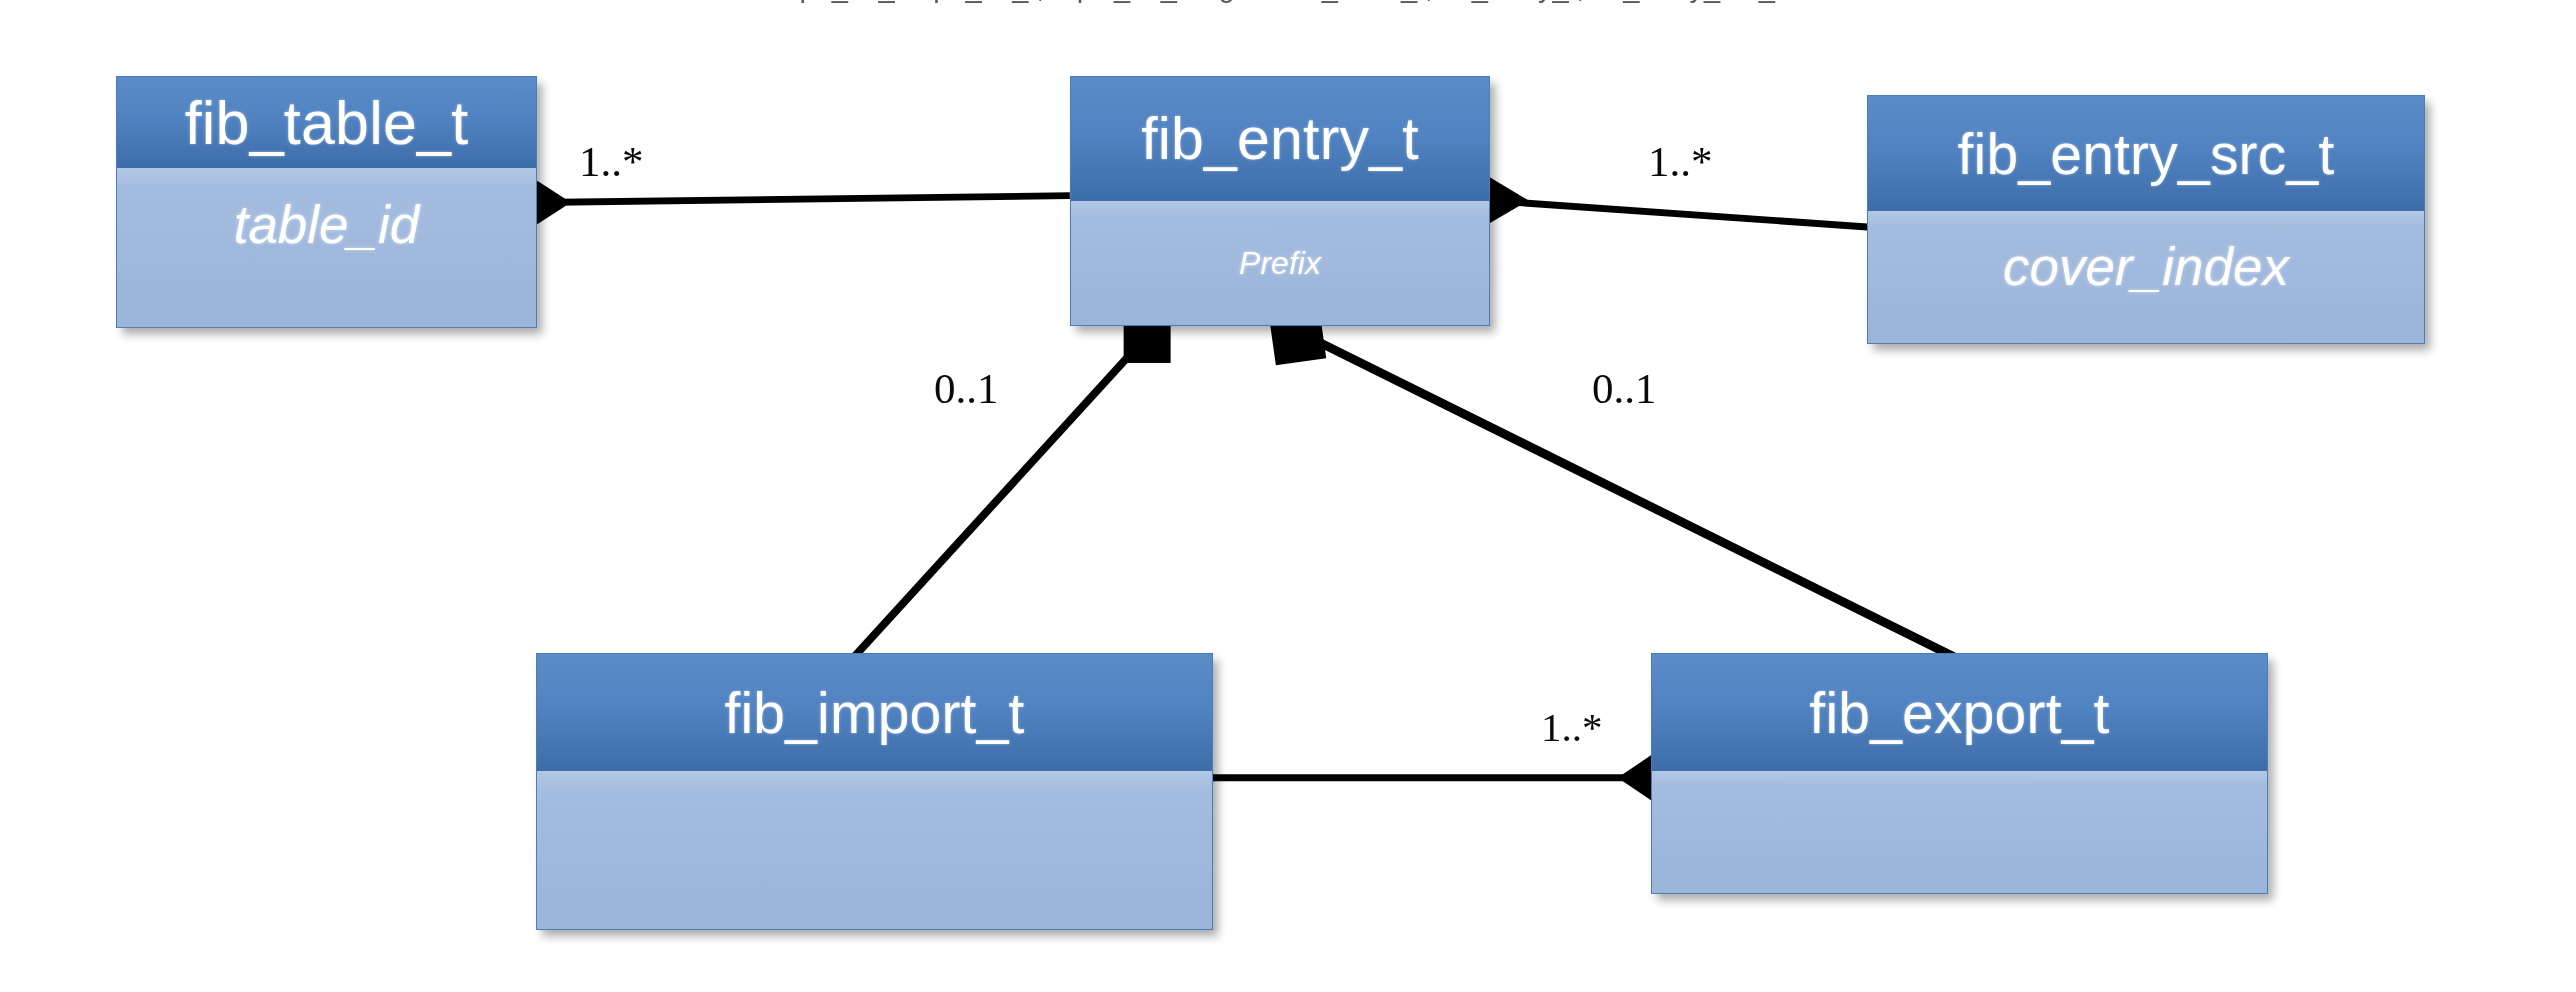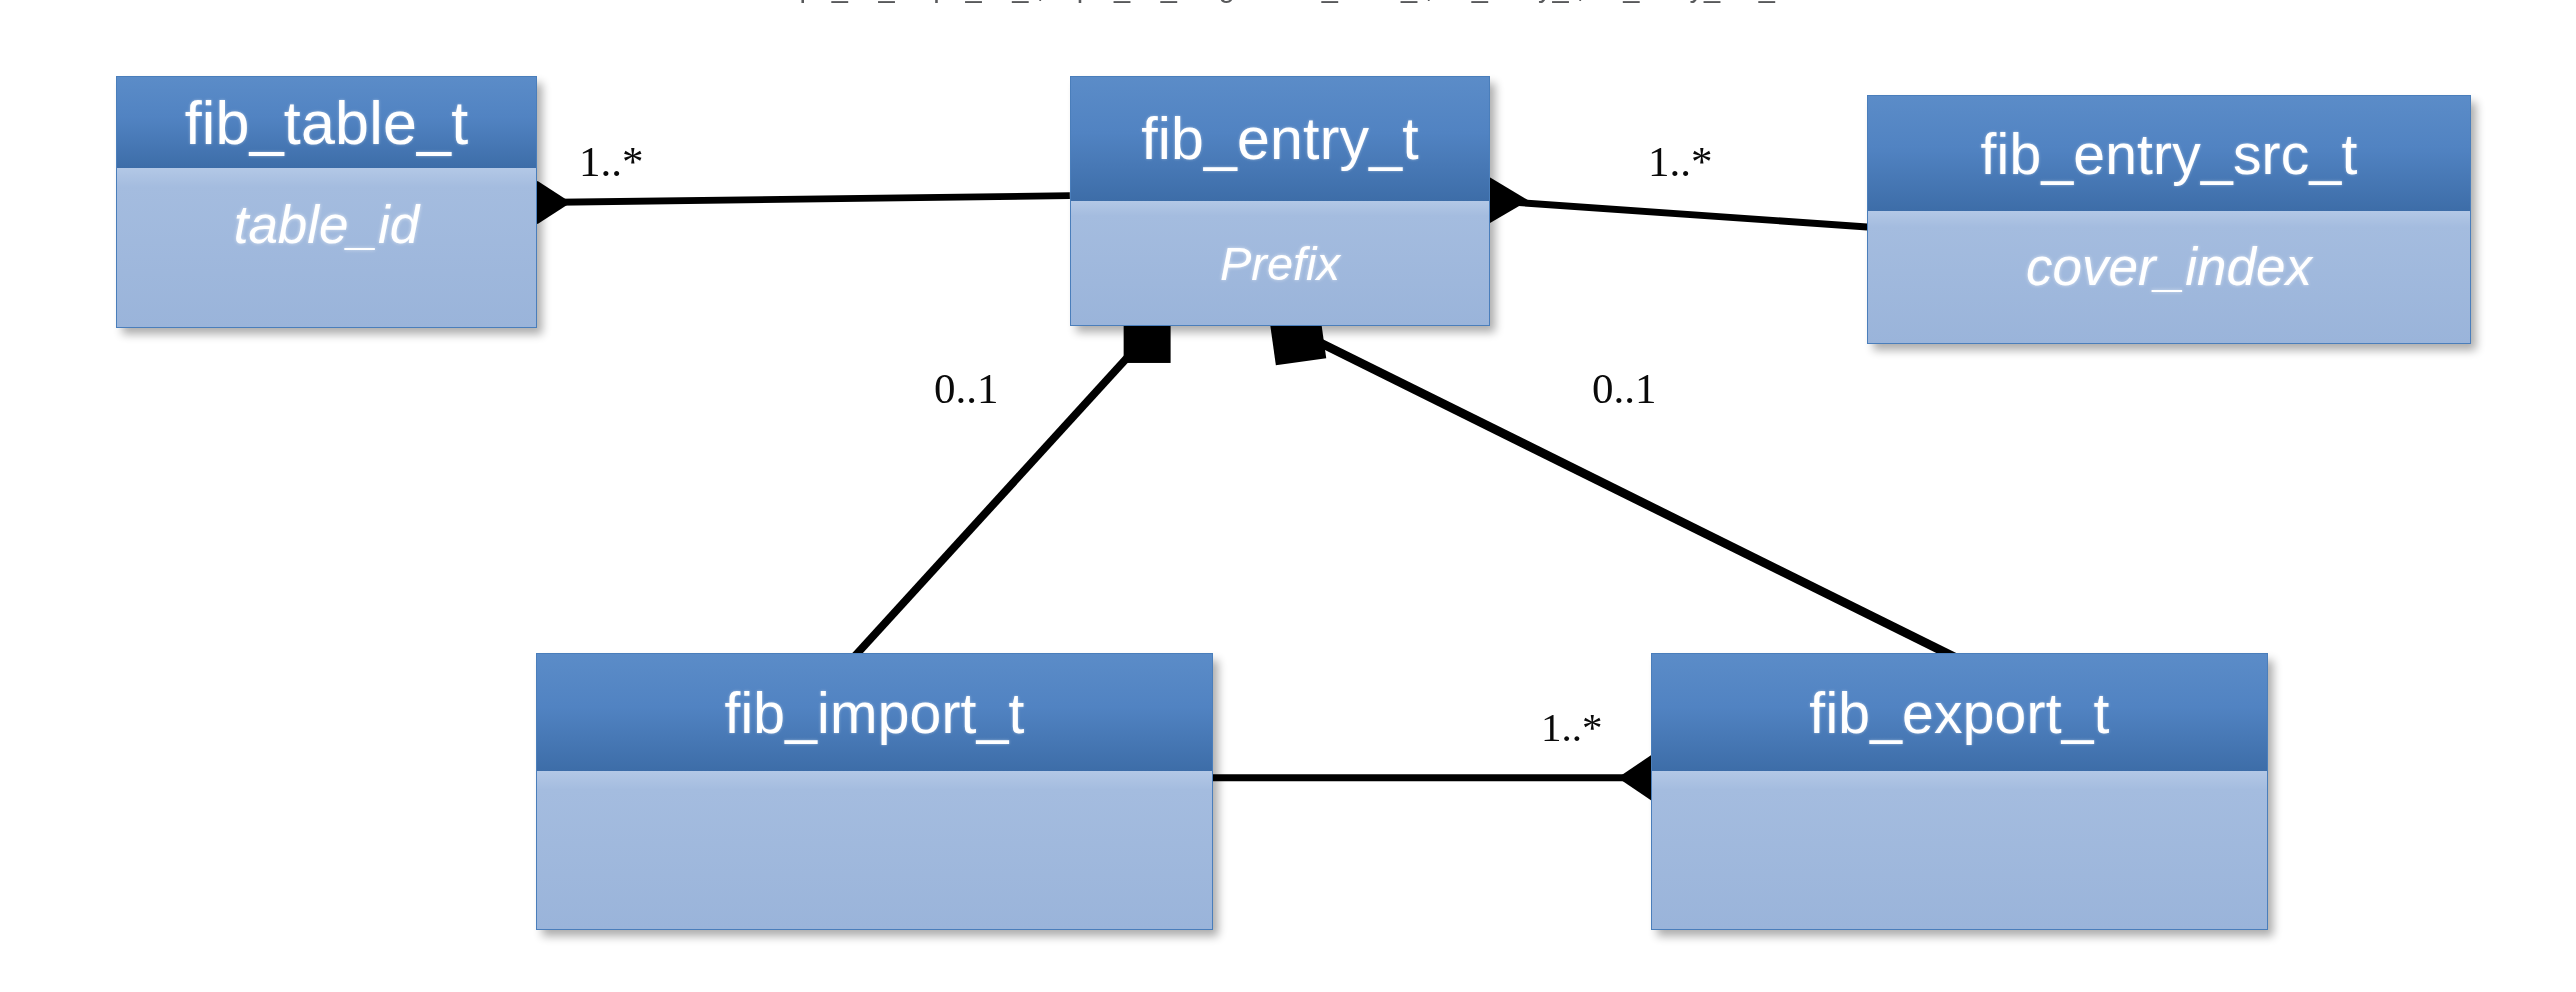--- a/index.html
+++ b/index.html
@@ -125,34 +125,34 @@
     </g>
   </svg>
 
   <div class="uml-class" style="left:116px; top:76px; width:421px; height:252px;">
     <div class="uml-header" style="height:91px; font-size:61px;">fib_table_t</div>
     <div class="uml-body" style="font-size:53px; padding-bottom:47px;">table_id</div>
   </div>
 
   <div class="uml-class" style="left:1070px; top:76px; width:420px; height:250px;">
     <div class="uml-header" style="height:124px; font-size:59px;">fib_entry_t</div>
-    <div class="uml-body" style="font-size:47px; ">Prefix</div>
+    <div class="uml-body" style="font-size:32px; ">Prefix</div>
   </div>
 
-  <div class="uml-class" style="left:1867px; top:95px; width:604px; height:249px;">
+  <div class="uml-class" style="left:1867px; top:95px; width:558px; height:249px;">
     <div class="uml-header" style="height:115px; font-size:57px;">fib_entry_src_t</div>
     <div class="uml-body" style="font-size:53px; padding-bottom:21px;">cover_index</div>
   </div>
 
   <div class="uml-class" style="left:536px; top:653px; width:677px; height:277px;">
     <div class="uml-header" style="height:117px; font-size:57px;">fib_import_t</div>
     <div class="uml-body empty-body" style="font-size:53px;"></div>
   </div>
 
-  <div class="uml-class" style="left:1651px; top:653px; width:617px; height:277px;">
+  <div class="uml-class" style="left:1651px; top:653px; width:617px; height:241px;">
     <div class="uml-header" style="height:117px; font-size:57px;">fib_export_t</div>
     <div class="uml-body empty-body" style="font-size:53px;"></div>
   </div>
 
   <div class="multiplicity-label" style="left:579px; top:140px; font-size:43px;">1..*</div>
 
   <div class="multiplicity-label" style="left:1648px; top:140px; font-size:43px;">1..*</div>
 
   <div class="multiplicity-label" style="left:934px; top:367px; font-size:43px;">0..1</div>
 

